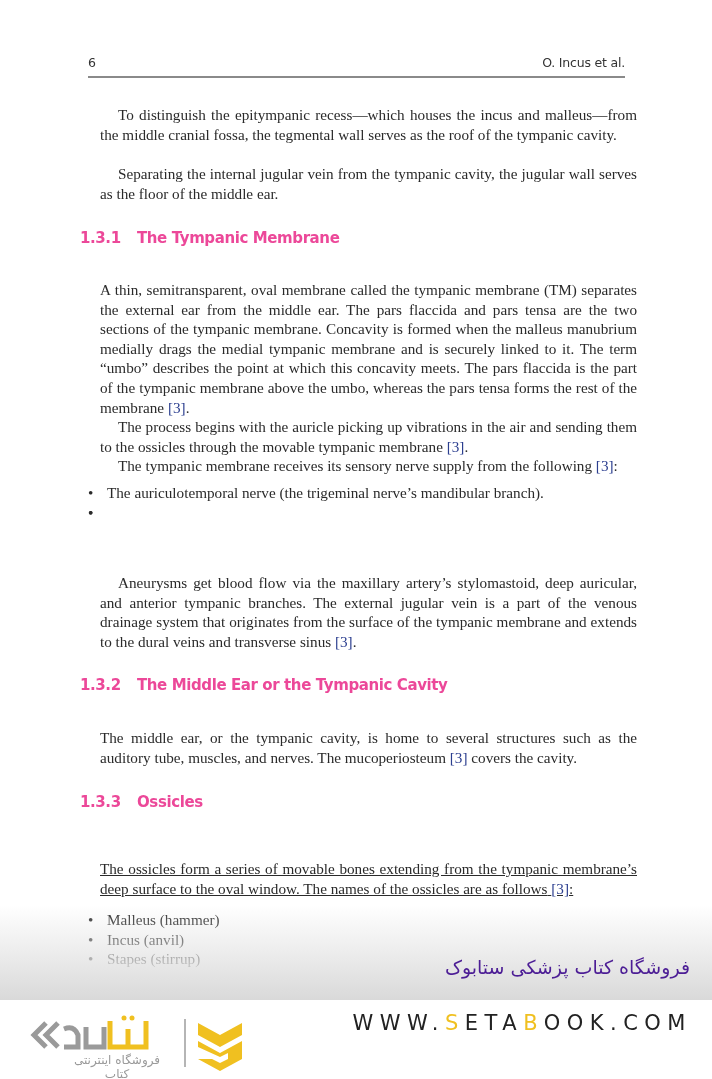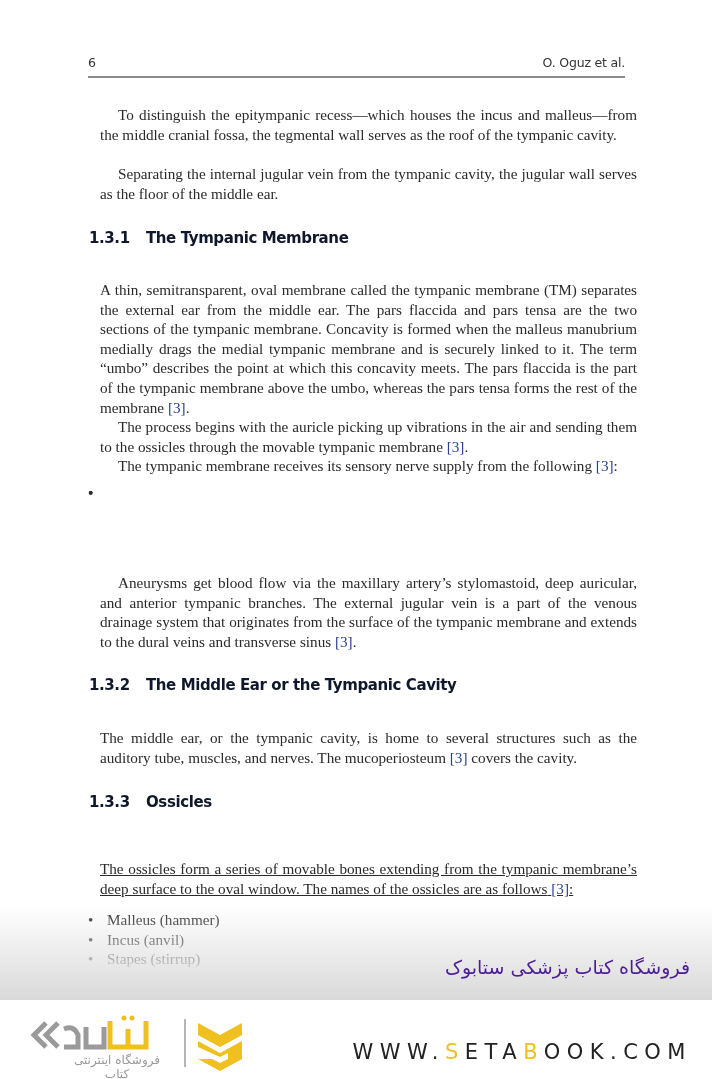--- a/index.html
+++ b/index.html
@@ -6,58 +6,58 @@
   body { width:712px; height:1079px; position:relative; background:#ffffff; overflow:hidden;
          font-family:"Liberation Serif", serif; color:#2a2a2a; }
   .running-head { position:absolute; left:88px; top:55px; width:537px; height:22px;
                   font-family:"DejaVu Sans", sans-serif; font-size:12.5px; color:#333; }
   .running-head .pn { position:absolute; left:0; top:0; }
   .running-head .au { position:absolute; right:0; top:0; letter-spacing:-0.2px; }
   .head-rule { position:absolute; left:88px; top:76px; width:537px; height:2px; background:#8a8a8a; }
   .p { position:absolute; left:88px; width:537px; font-size:15.2px; line-height:19.6px;
        text-align:justify; text-align-last:left; margin:12px; }
   .p .ind { display:inline-block; width:18px; }
-  .h { position:absolute; left:89px; font-family:"DejaVu Sans", sans-serif; font-weight:bold;
-       font-size:15px; color:#0f172a; letter-spacing:-0.4px; margin:0; }
+  .h { position:absolute; left:80px; font-family:"DejaVu Sans", sans-serif; font-weight:bold;
+       font-size:15px; color:#ec4899; letter-spacing:-0.4px; margin:0; }
   .h .num { display:inline-block; width:57px; }
   .cite { color:#2b3e8f; }
   ul.bl { position:absolute; left:88px; width:537px; margin:0; padding:0; list-style:none;
           font-size:15.2px; line-height:19.6px; }
   ul.bl li { position:relative; padding-left:19px; }
   ul.bl li .dot { position:absolute; left:0; top:0; }
   .fade { position:absolute; left:0; top:905px; width:712px; height:95px;
           background:linear-gradient(to bottom, rgba(255,255,255,0) 0%, rgba(226,226,226,0.9) 70%, #d9d9d9 100%); }
   .banner { position:absolute; left:0; top:1000px; width:712px; height:79px; background:#ffffff; }
   .logo-wrap { position:absolute; left:28px; top:1015px; width:250px; height:60px; }
   .brand-ar { position:absolute; right:22px; top:956px; font-family:"DejaVu Sans", sans-serif;
               font-size:19px; color:#4c1d95; direction:rtl; }
-  .brand-url { position:absolute; right:20px; top:1040px; font-family:"DejaVu Sans", sans-serif;
+  .brand-url { position:absolute; right:20px; top:1011px; font-family:"DejaVu Sans", sans-serif;
                font-size:21px; letter-spacing:6.5px; color:#222; }
   .brand-url .y { color:#f0c020; }
 </style>
 </head>
 <body>
 
 <div class="running-head">
   <span class="pn">6</span>
-  <span class="au">O. Oguz et al.</span>
+  <span class="au">O. Incus et al.</span>
 </div>
 <div class="head-rule"></div>
 
 <p class="p" style="top:93px;"><span class="ind"></span><span>To distinguish the epitympanic recess—which houses the incus and malleus—from the middle cranial fossa, the tegmental wall serves as the roof of the tympanic cavity.</span></p>
 <p class="p" style="top:152px;"><span class="ind"></span><span>Separating the internal jugular vein from the tympanic cavity, the jugular wall serves as the floor of the middle ear.</span></p>
 
 <h3 class="h" style="top:229px;"><span class="num">1.3.1</span><span>The Tympanic Membrane</span></h3>
 
 <p class="p" style="top:268px;"><span>A thin, semitransparent, oval membrane called the tympanic membrane (TM) separates the external ear from the middle ear. The pars flaccida and pars tensa are the two sections of the tympanic membrane. Concavity is formed when the malleus manubrium medially drags the medial tympanic membrane and is securely linked to it. The term “umbo” describes the point at which this concavity meets. The pars flaccida is the part of the tympanic membrane above the umbo, whereas the pars tensa forms the rest of the membrane</span> <span class="cite">[3]</span>.</p>
 <p class="p" style="top:405px;"><span class="ind"></span><span>The process begins with the auricle picking up vibrations in the air and sending them to the ossicles through the movable tympanic membrane</span> <span class="cite">[3]</span>.</p>
 <p class="p" style="top:444px;"><span class="ind"></span><span>The tympanic membrane receives its sensory nerve supply from the following</span> <span class="cite">[3]</span>:</p>
 
 <ul class="bl" style="top:483px;">
-  <li><span class="dot">•</span></li>
+  <li><span class="dot">•</span><span>The auriculotemporal nerve (the trigeminal nerve’s mandibular branch).</span></li>
   <li><span class="dot">•</span></li>
   <li><span class="dot">•</span></li>
 </ul>
 
 <p class="p" style="top:561px;"><span class="ind"></span><span>Aneurysms get blood flow via the maxillary artery’s stylomastoid, deep auricular, and anterior tympanic branches. The external jugular vein is a part of the venous drainage system that originates from the surface of the tympanic membrane and extends to the dural veins and transverse sinus</span> <span class="cite">[3]</span>.</p>
 
 <h3 class="h" style="top:676px;"><span class="num">1.3.2</span><span>The Middle Ear or the Tympanic Cavity</span></h3>
 
 <p class="p" style="top:716px;"><span>The middle ear, or the tympanic cavity, is home to several structures such as the auditory tube, muscles, and nerves. The mucoperiosteum</span> <span class="cite">[3]</span><span> covers the cavity.</span></p>
 

